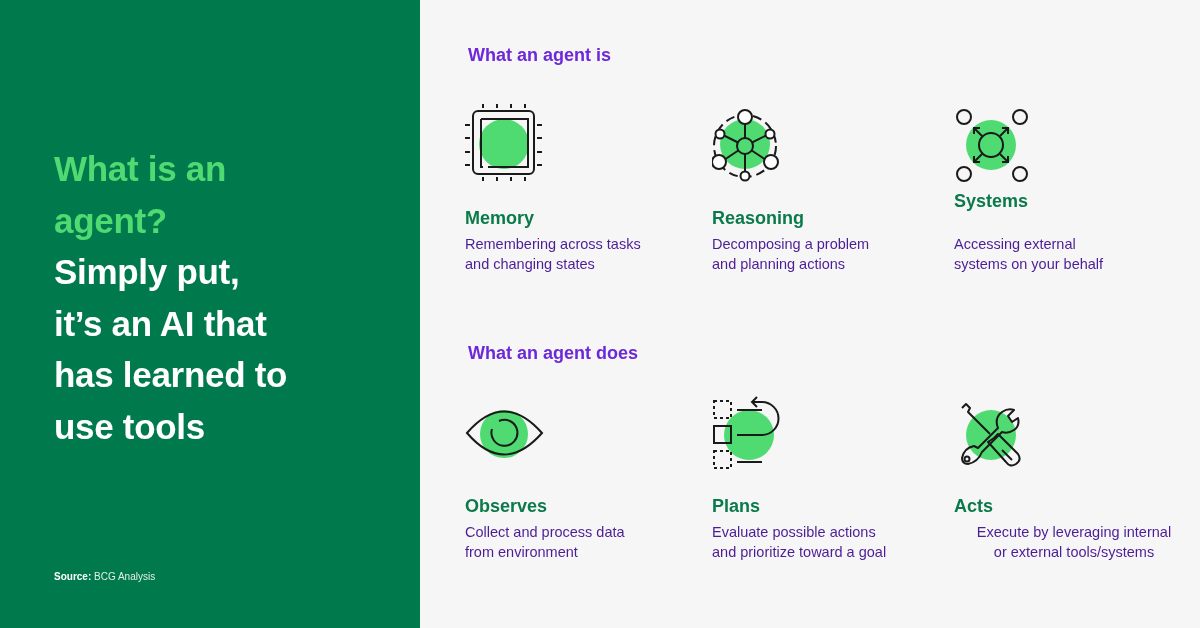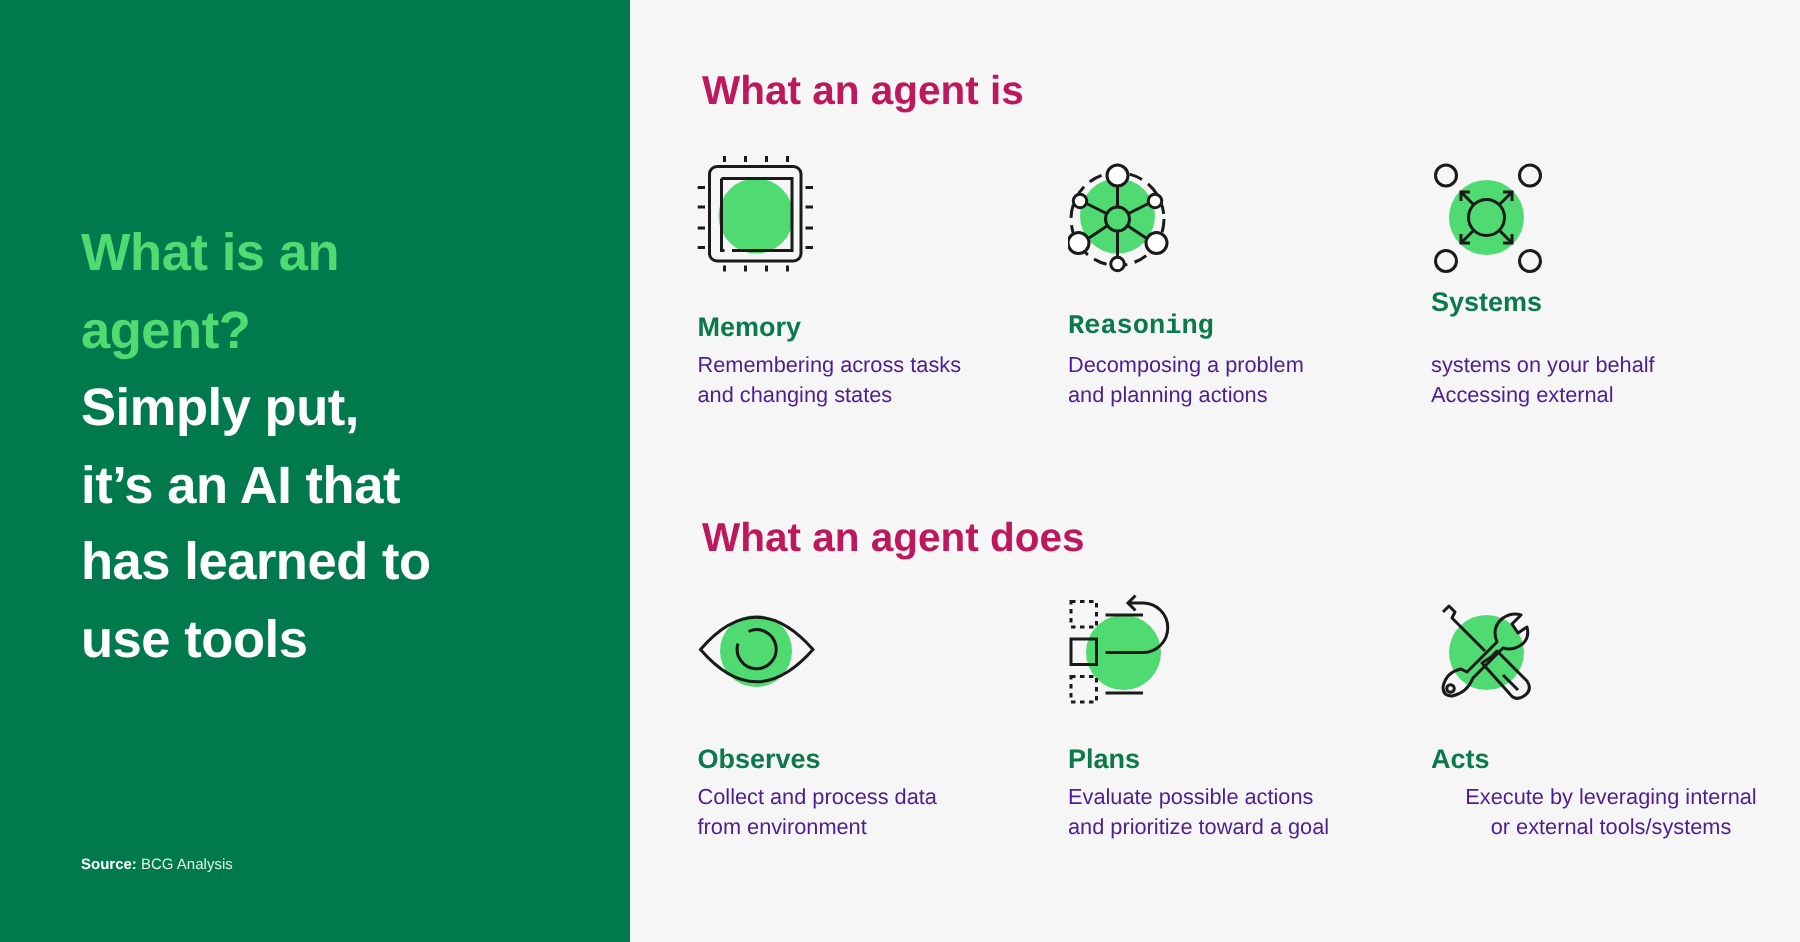--- a/index.html
+++ b/index.html
@@ -4,21 +4,21 @@
 <style>
   html, body { margin:0; padding:0; }
   body { width:1200px; height:628px; position:relative; overflow:hidden; background:#f6f6f6; font-family:"Liberation Sans", sans-serif; }
   .left { position:absolute; left:0; top:0; width:436px; height:628px; background:#007a4d; }
   .headline { position:absolute; left:54px; top:143px; font-size:35px; font-weight:bold; line-height:51.5px; color:#fff; letter-spacing:-0.3px; }
   .headline .accent { color:#4fdb72; display:block; }
   .headline .rest { display:block; }
   .source { position:absolute; left:54px; top:571px; font-size:10px; color:#e6efe9; }
   .source b { font-weight:bold; color:#fff; }
   .right { position:absolute; left:420px; top:0; width:780px; height:628px; background:#f6f6f6; }
-  .section-title { position:absolute; font-size:27px; font-weight:bold; color:#be185d; }
+  .section-title { position:absolute; font-size:18px; font-weight:bold; color:#6d28d9; }
   .card { position:absolute; width:240px; }
   .card .icon { position:absolute; left:0; top:0; width:80px; height:80px; }
   .card .title { position:absolute; left:0; font-size:18px; font-weight:bold; color:#0b7a4a; }
   .card .desc { position:absolute; left:0; font-size:14.5px; line-height:20px; color:#4c1d95; width:240px; }
 </style>
 </head>
 <body>
 
 <div class="left">
   <div class="headline">
@@ -85,21 +85,21 @@
       <g fill="#fff" stroke="#1a1a1a" stroke-width="2">
         <circle cx="33" cy="42" r="8" fill="#4fdb72"></circle>
         <circle cx="33" cy="13" r="7"></circle>
         <circle cx="8" cy="30" r="4.5"></circle>
           <circle cx="58" cy="30" r="4.5"></circle>
         <circle cx="7" cy="58" r="7"></circle>
           <circle cx="59" cy="58" r="7"></circle>
         <circle cx="33" cy="72" r="4.5"></circle>
       </g>
     </svg>
-    <div class="title" style="top:104px;font-family:Liberation Mono, monospace;">Reasoning</div>
+    <div class="title" style="top:104px;">Reasoning</div>
     <div class="desc" style="top:130px;">
       <div>Decomposing a problem</div>
       <div>and planning actions</div>
     </div>
   </div>
 
   <div class="card" style="left:534px; top:104px;">
     <svg class="icon" viewBox="0 0 80 80">
       <circle cx="37" cy="41" r="25" fill="#4fdb72"></circle>
       <g fill="none" stroke="#1a1a1a" stroke-width="2">
@@ -113,22 +113,22 @@
         <line x1="28" y1="50" x2="20" y2="58"></line>
           <line x1="46" y1="50" x2="54" y2="58"></line>
         <polyline points="20,30 20,24 26,24"></polyline>
           <polyline points="48,24 54,24 54,30"></polyline>
         <polyline points="20,52 20,58 26,58"></polyline>
           <polyline points="48,58 54,58 54,52"></polyline>
       </g>
     </svg>
     <div class="title" style="top:87px;">Systems</div>
     <div class="desc" style="top:130px;">
+      <div>Accessing external</div>
       <div>systems on your behalf</div>
-      <div>Accessing external</div>
     </div>
   </div>
 
   <div class="section-title" style="left:48px; top:343px;">What an agent does</div>
 
   <div class="card" style="left:45px; top:396px;">
     <svg class="icon" viewBox="0 0 80 80">
       <circle cx="39" cy="38" r="24" fill="#4fdb72"></circle>
       <path d="M2 37 Q39 -6 77 37 Q39 80 2 37 Z" fill="none" stroke="#1a1a1a" stroke-width="2"></path>
       <path d="M34 25 A13 13 0 1 1 27 33" fill="none" stroke="#1a1a1a" stroke-width="2"></path>

